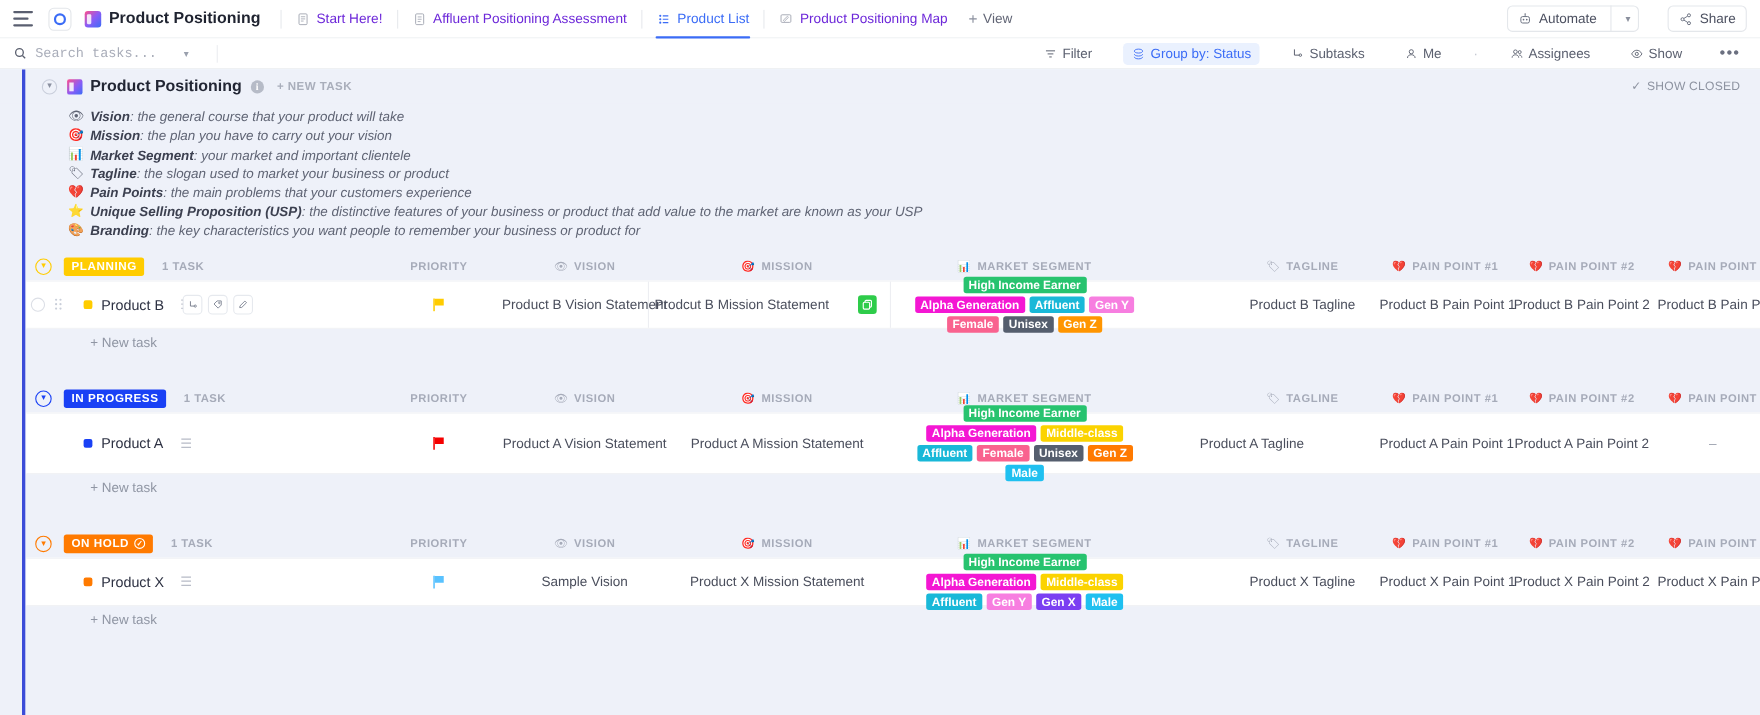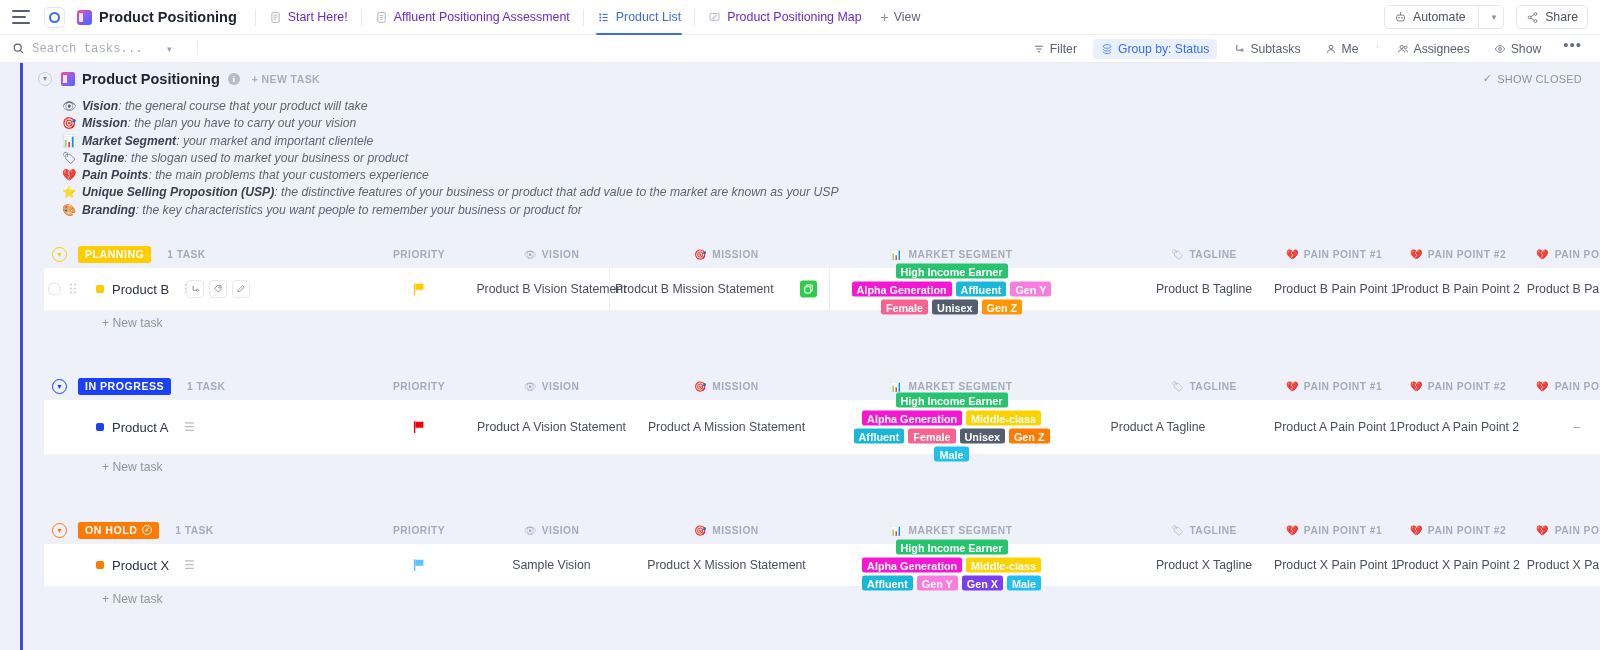--- a/index.html
+++ b/index.html
@@ -47,35 +47,35 @@
   .view-add { display:flex;align-items:center;gap:5px;font-size:12.4px;color:#616575;padding:0 10px;cursor:pointer;}
   .spacer { flex:1 1 auto; }
   .btn-pill {
     display:flex;align-items:center;gap:6px;height:24px;padding:0 9px;
     border:1px solid #e4e7eb;border-radius:5px;font-size:12.3px;color:#4c5060;cursor:pointer;background:#fff;
   }
   .btn-pill.split { padding-right:0; }
   .btn-pill .divider{width:1px;height:24px;background:#e4e7eb;margin-left:6px;}
   .btn-pill .caret{padding:0 7px;font-size:9px;color:#8a8f9d;}
   .automate-ico{width:13px;height:13px;}
-  .mr10{margin-right:12px;}
+  .mr10{margin-right:26px;}
 
   
   .subbar {
     height:28px;display:flex;align-items:center;border-bottom:1px solid #eceef1;background:#fff;padding:0 12px;
   }
   .search-wrap{display:flex;align-items:center;gap:7px;width:175px;}
   .search-input{
     border:none;outline:none;font-size:12.3px;color:#737373;background:transparent;
     font-family:Liberation Mono, monospace;width:128px;
   }
   .search-input::placeholder{color:#a9adb9;}
   .chev-sm{font-size:9px;color:#9aa0ad;cursor:pointer;}
   .vsep{width:1px;height:16px;background:#ebedf0;margin:0 10px;}
-  .tools{display:flex;align-items:flex-start;gap:8px;margin-left:auto;}
+  .tools{display:flex;align-items:center;gap:20px;margin-left:auto;}
   .tool{
     display:flex;align-items:center;gap:5px;height:20px;padding:0 8px;border-radius:4px;
     font-size:12.2px;color:#5c6170;cursor:pointer;white-space:nowrap;
   }
   .tool.active{background:#eaf1fe;color:#3b6cf6;}
   .tool .ti{width:12px;height:12px;flex:none;}
   .dotsep{color:#c3c7d1;font-size:12px;padding:0 1px;}
   .ellip{font-size:15px;color:#6b7080;letter-spacing:1px;padding:0 6px;cursor:pointer;line-height:12px;}
 
   
@@ -97,21 +97,21 @@
   .showclosed{margin-left:auto;margin-right:18px;font-size:11px;color:#8d93a1;display:flex;align-items:center;gap:5px;cursor:pointer;letter-spacing:.2px;}
 
   .legend{padding:4px 0 10px 62px;}
   .legend-row{display:flex;align-items:flex-start;gap:7px;height:17.3px;font-size:12.2px;color:#5f6personal;}
   .legend-row{color:#5f6474;}
   .legend-em{width:13px;text-align:center;flex:none;font-size:11.5px;line-height:17px;}
   .legend-txt{font-style:italic;line-height:17.3px;}
   .legend-txt b{font-weight:700;font-style:italic;color:#3c4050;}
 
   
-  .group{margin:12px 0 0 24px;padding-left:20px;}
+  .group{margin:0 0 0 24px;}
   .grp-head{height:26px;display:flex;align-items:center;background:#eef1f9;position:relative;}
   .grp-caret{width:15px;height:15px;border-radius:50%;border:1.2px solid currentColor;display:flex;align-items:center;
     justify-content:center;font-size:7px;margin:0 11px 0 8px;cursor:pointer;flex:none;}
   .status-chip{
     height:17px;border-radius:2.5px;display:flex;align-items:center;gap:5px;padding:0 7px;color:#fff;
     font-size:10.6px;font-weight:700;letter-spacing:.5px;cursor:pointer;
   }
   .status-chip .chk{width:10px;height:10px;border:1.3px solid #fff;border-radius:50%;display:flex;align-items:center;justify-content:center;font-size:7px;}
   .task-count{font-size:10.3px;color:#a6abb9;font-weight:700;letter-spacing:.4px;margin-left:16px;}
   .colhdr{position:absolute;font-size:10.2px;color:#a6abb9;font-weight:700;letter-spacing:.5px;display:flex;align-items:center;gap:5px;white-space:nowrap;}

